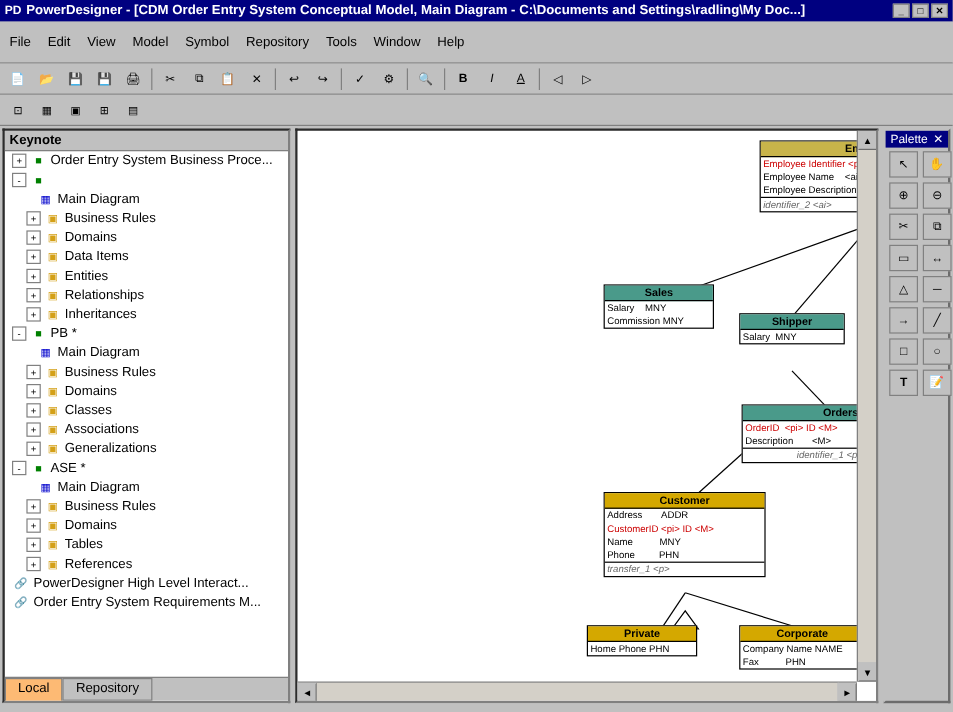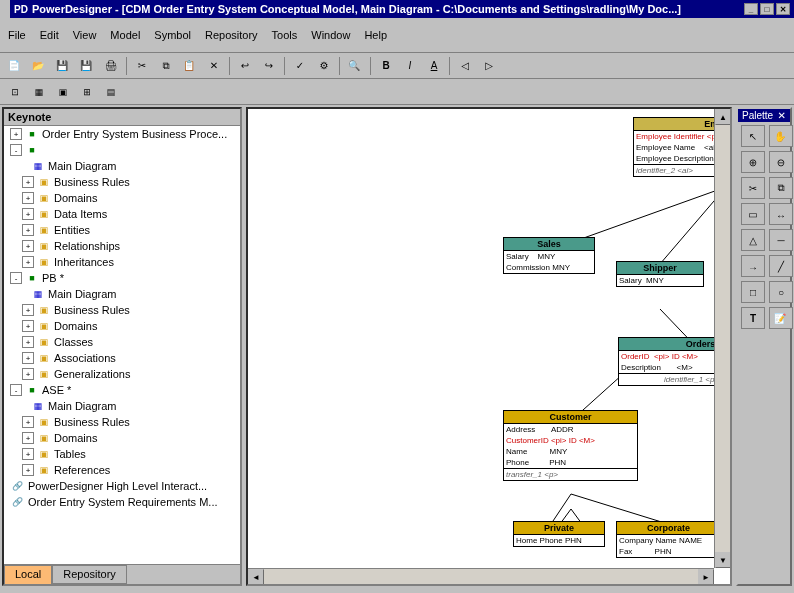--- a/index.html
+++ b/index.html
@@ -9,21 +9,20 @@
     .title-bar {
       background: #000080;
       color: white;
       height: 18px;
       display: flex;
       align-items: center;
       justify-content: space-between;
       padding: 0 4px;
       font-size: 11px;
       font-weight: bold;
-      margin-left: 10px;
     }
     .title-bar-left { display: flex; align-items: center; gap: 4px; }
     .title-bar-buttons { display: flex; gap: 2px; }
     .title-btn {
       width: 14px; height: 12px; background: #c0c0c0; border: 1px solid #808080;
       font-size: 8px; display: flex; align-items: center; justify-content: center; cursor: pointer;
       color: black;
     }
 
     
@@ -547,21 +546,21 @@
       <div class="entity-box" style="left:255px;top:301px;width:135px;">
         <div class="entity-header bg-gold">Customer</div>
         <div class="entity-row">Address &nbsp;&nbsp;&nbsp;&nbsp;&nbsp;&nbsp;ADDR</div>
         <div class="entity-row pk">CustomerID &lt;pi&gt; ID &lt;M&gt;</div>
         <div class="entity-row">Name &nbsp;&nbsp;&nbsp;&nbsp;&nbsp;&nbsp;&nbsp;&nbsp;&nbsp;MNY</div>
         <div class="entity-row">Phone &nbsp;&nbsp;&nbsp;&nbsp;&nbsp;&nbsp;&nbsp;&nbsp;PHN</div>
         <div class="entity-row entity-sep"></div>
         <div class="entity-row" style="font-style:italic;color:#666;">transfer_1 &lt;p&gt;</div>
       </div>
 
-      <div class="entity-box" style="left:265px;top:412px;width:92px;">
+      <div class="entity-box" style="left:241px;top:412px;width:92px;">
         <div class="entity-header bg-gold">Private</div>
         <div class="entity-row">Home Phone PHN</div>
       </div>
 
       <div class="entity-box" style="left:368px;top:412px;width:105px;">
         <div class="entity-header bg-gold">Corporate</div>
         <div class="entity-row">Company Name NAME</div>
         <div class="entity-row">Fax &nbsp;&nbsp;&nbsp;&nbsp;&nbsp;&nbsp;&nbsp;&nbsp;&nbsp;PHN</div>
       </div>
 

